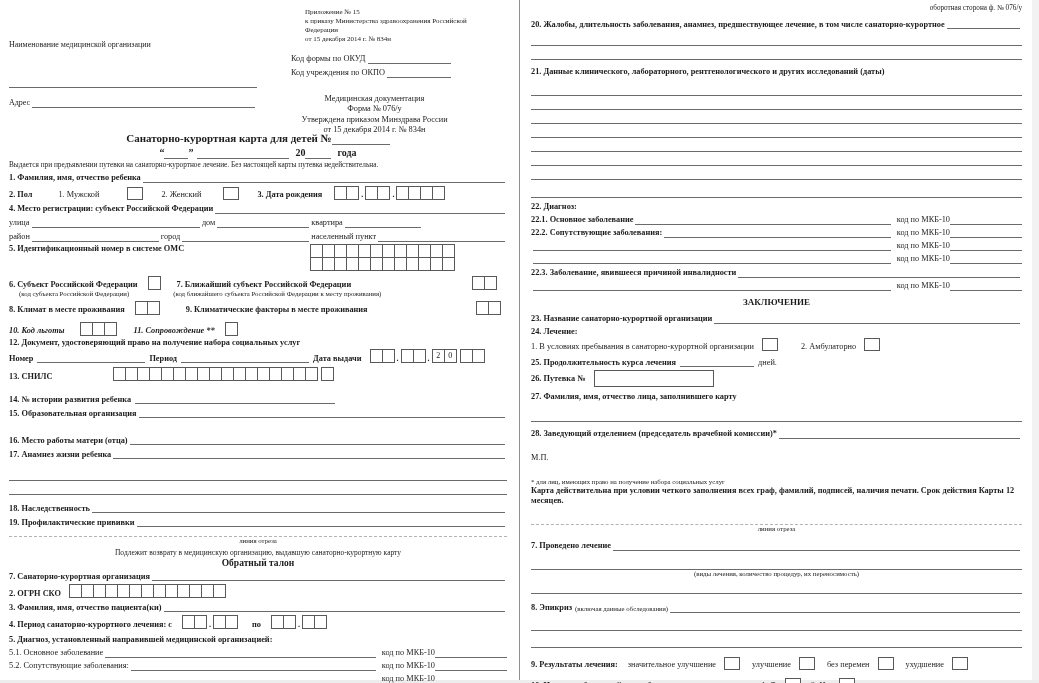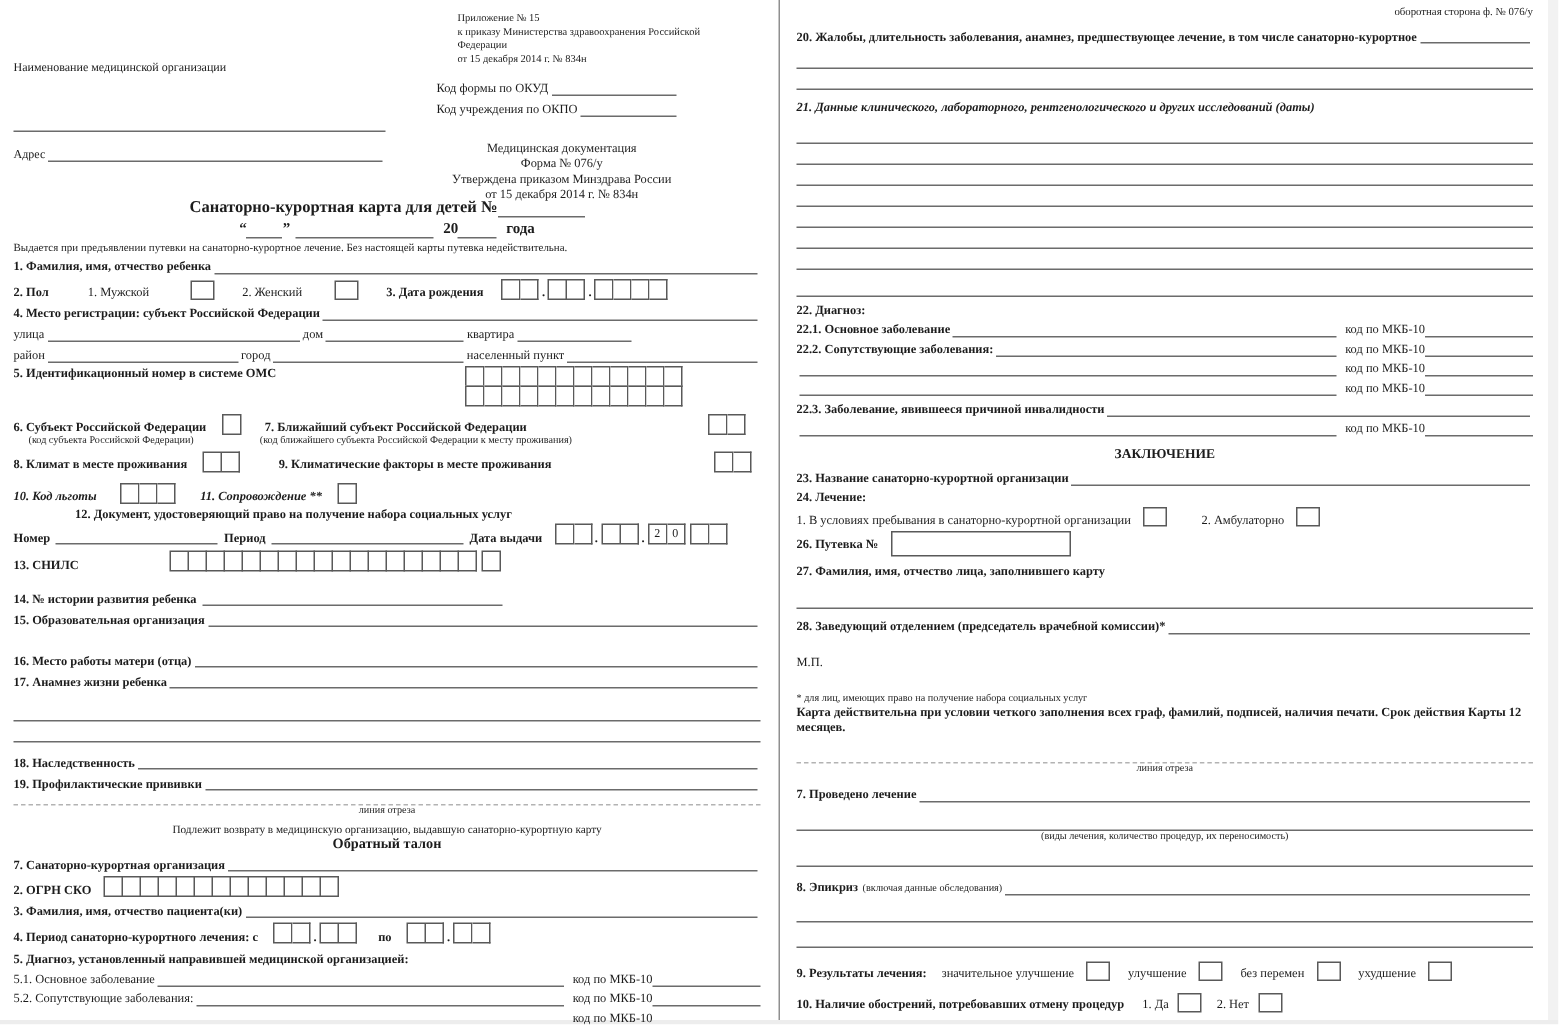--- a/index.html
+++ b/index.html
@@ -213,21 +213,21 @@
       <span class="cells" style="margin-left:16px;">
           <span class="cell"></span>
           <span class="cell"></span>
           <span class="cell"></span>
         </span>
       <span class="b" style="margin-left:16px;">11. Сопровождение **</span>
       <span class="cells" style="margin-left:10px;">
           <span class="cell"></span>
         </span>
     </div>
-    <div class="b" style="margin-top:2px;margin-left:41px;">12. Документ, удостоверяющий право на получение набора социальных услуг</div>
+    <div class="b" style="margin-top:2px;">12. Документ, удостоверяющий право на получение набора социальных услуг</div>
     <div class="row" style="margin-top:2px;">
       <span class="b">Номер</span>
       <span class="blw" style="width:108px;margin:0 4px;"></span>
       <span class="b">Период</span>
       <span class="blw" style="width:128px;margin:0 4px;"></span>
       <span class="b">Дата выдачи</span>
       <span class="cells" style="margin-left:8px;">
           <span class="cell"></span>
           <span class="cell"></span>
         </span>
@@ -384,21 +384,21 @@
 
     <div class="sm" style="text-align:right;font-size:7.2px;">оборотная сторона ф. № 076/у</div>
 
     <div class="row" style="margin-top:5px;">
       <span class="b">20. Жалобы, длительность заболевания, анамнез, предшествующее лечение, в том числе санаторно-курортное</span>
       <span class="bl"></span>
     </div>
     <div class="line" style="margin-top:3px;"></div>
     <div class="line"></div>
 
-    <div class="b" style="margin-top:7px;font-style:italic;">21. Данные клинического, лабораторного, рентгенологического и других исследований (даты)</div>
+    <div class="b" style="margin-top:7px;">21. Данные клинического, лабораторного, рентгенологического и других исследований (даты)</div>
     <div class="line" style="margin-top:5px;"></div>
     <div class="line"></div>
     <div class="line"></div>
     <div class="line"></div>
     <div class="line"></div>
     <div class="line"></div>
     <div class="line"></div>
     <div class="line" style="margin-top:4px;"></div>
 
     <div class="b" style="margin-top:4px;">22. Диагноз:</div>
@@ -439,20 +439,25 @@
     <div class="row" style="margin-top:4px;">
       <span class="b">23. Название санаторно-курортной организации</span>
       <span class="bl"></span>
     </div>
     <div class="b" style="margin-top:3px;">24. Лечение:</div>
     <div class="row" style="margin-top:2px;">
       <span>1. В условиях пребывания в санаторно-курортной организации</span>
       <span class="cb" style="margin-left:8px;"></span>
       <span style="margin-left:23px;">2. Амбулаторно</span>
       <span class="cb" style="margin-left:8px;"></span>
+    </div>
+    <div class="row" style="margin-top:4px;">
+      <span class="b">25. Продолжительность курса лечения</span>
+      <span class="blw" style="width:74px;margin:0 4px;"></span>
+      <span>дней.</span>
     </div>
     <div class="row" style="margin-top:3px;align-items:center;">
       <span class="b">26. Путевка №</span>
       <span class="bigbox" style="margin-left:8px;"></span>
     </div>
     <div class="b" style="margin-top:5px;">27. Фамилия, имя, отчество лица, заполнившего карту</div>
     <div class="line" style="margin-top:6px;"></div>
     <div class="row" style="margin-top:5px;">
       <span class="b">28. Заведующий отделением (председатель врачебной комиссии)*</span>
       <span class="bl"></span>

